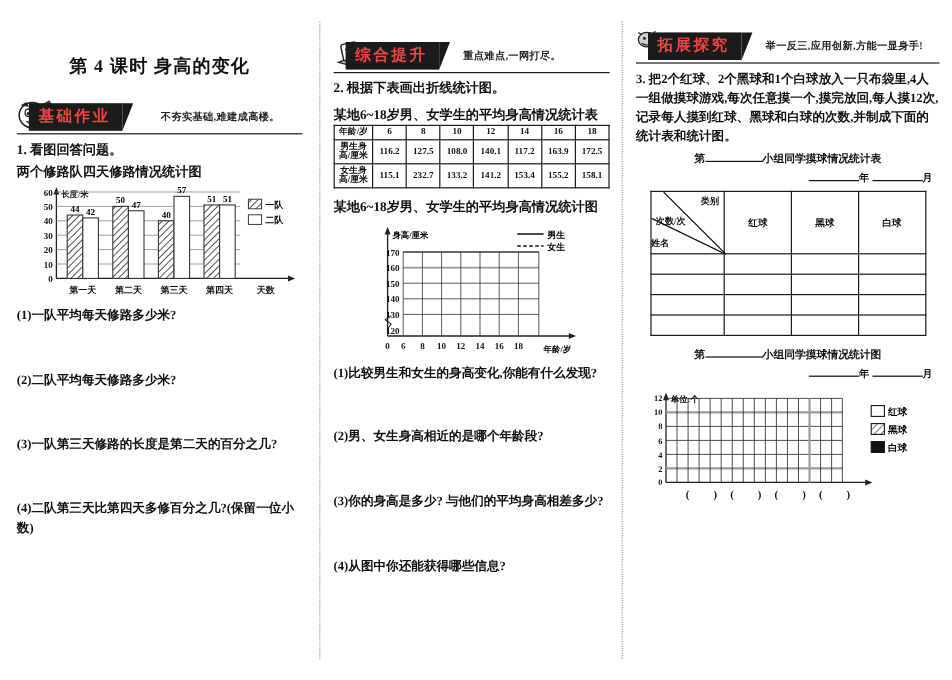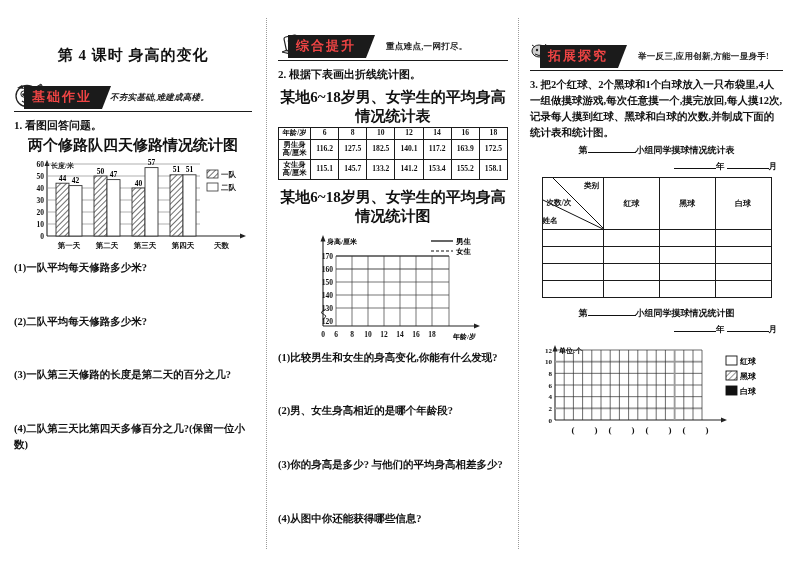--- a/index.html
+++ b/index.html
@@ -9,21 +9,21 @@
     font-family: "Liberation Serif", "DejaVu Serif", serif;
     color: #111;
     overflow: hidden;
   }
   .page { position: relative; width: 793px; height: 567px; background:#fff; }
 
   .cols { position:absolute; left:0; top:0; width:793px; height:567px; display:flex; }
   .col { position:relative; height:567px; }
   .col-1 { width:266px; padding: 26px 14px 0 14px; }
   .col-2 { width:252px; padding: 26px 10px 0 12px; }
-  .col-3 { width:275px; padding: 36px 10px 0 12px; }
+  .col-3 { width:275px; padding: 18px 10px 0 12px; }
 
   .divider {
     position:absolute; top:18px; bottom:18px; width:0;
     border-left: 1px dotted #9a9a9a;
   }
   .div-1 { left:266px; }
   .div-2 { left:518px; }
 
   
   .lesson-title {
@@ -56,21 +56,21 @@
   .banner-rule {
     position:absolute; left:0; right:0; bottom:-1px; height:0;
     border-bottom:1.1px solid #1b1b1b;
   }
 
   .qnum { font-size:11px; font-weight:bold; margin:6px 0 3px 0; line-height:1.35; }
   .q { font-size:10.5px; font-weight:bold; line-height:1.5; margin-top:4px; }
   .q-gap-1 { }
   .q-gap-2 { margin-top:38px; }
 
-  .fig-title { text-align:center; font-size:15px; font-weight:bold; margin:2px 0 1px 0; }
+  .fig-title { font-size:11px; font-weight:bold; margin:2px 0 1px 0; }
 
   
   svg { display:block; }
 
   
   table.data {
     border-collapse:collapse; margin:0 auto; font-size:7.6px;
     font-family:"Liberation Serif", serif;
   }
   table.data td, table.data th {
@@ -121,21 +121,21 @@
           <ellipse cx="13" cy="13" rx="11" ry="10.5" fill="#fff" stroke="#222" stroke-width="1.3"></ellipse>
           <ellipse cx="9.5" cy="11" rx="2.6" ry="3" fill="#fff" stroke="#222" stroke-width="1"></ellipse>
           <circle cx="9.5" cy="11.6" r="1.3" fill="#222"></circle>
           <ellipse cx="16.5" cy="11" rx="2.6" ry="3" fill="#fff" stroke="#222" stroke-width="1"></ellipse>
           <circle cx="16.3" cy="11.6" r="1.3" fill="#222"></circle>
           <path d="M8 18 Q13 22 18 18" fill="none" stroke="#222" stroke-width="1.2"></path>
           <path d="M3 5 L8 2 L10 6 Z" fill="#222"></path>
           <path d="M22 4 l5 -3 l1.6 2.6 l-5 3 z" fill="#555" stroke="#222" stroke-width=".8"></path>
         </svg>
         <div class="banner-tag">基础作业</div>
-        <div class="banner-sub" style="left:96px;font-style:italic;">不夯实基础,难建成高楼。</div>
+        <div class="banner-sub" style="left:120px;">不夯实基础,难建成高楼。</div>
         <div class="banner-rule"></div>
       </div>
 
       <div class="qnum">1. 看图回答问题。</div>
 
       <div class="fig-title">两个修路队四天修路情况统计图</div>
 
       <svg width="238" height="100" viewBox="0 0 238 100">
         <defs>
           <pattern id="hatch1" patternUnits="userSpaceOnUse" width="4" height="4" patternTransform="rotate(45)">
@@ -237,30 +237,30 @@
           <td class="val">10</td>
           <td class="val">12</td>
           <td class="val">14</td>
           <td class="val">16</td>
           <td class="val">18</td>
         </tr>
         <tr>
           <td class="rowhead">男生身高/厘米</td>
           <td class="val">116.2</td>
           <td class="val">127.5</td>
-          <td class="val">182.5</td>
+          <td class="val">108.0</td>
           <td class="val">140.1</td>
           <td class="val">117.2</td>
           <td class="val">163.9</td>
           <td class="val">172.5</td>
         </tr>
         <tr>
           <td class="rowhead">女生身高/厘米</td>
           <td class="val">115.1</td>
-          <td class="val">145.7</td>
+          <td class="val">232.7</td>
           <td class="val">133.2</td>
           <td class="val">141.2</td>
           <td class="val">153.4</td>
           <td class="val">155.2</td>
           <td class="val">158.1</td>
         </tr>
       </tbody>
         </table>
 
       <div class="fig-title" style="margin-top:8px;">某地6~18岁男、女学生的平均身高情况统计图</div>

